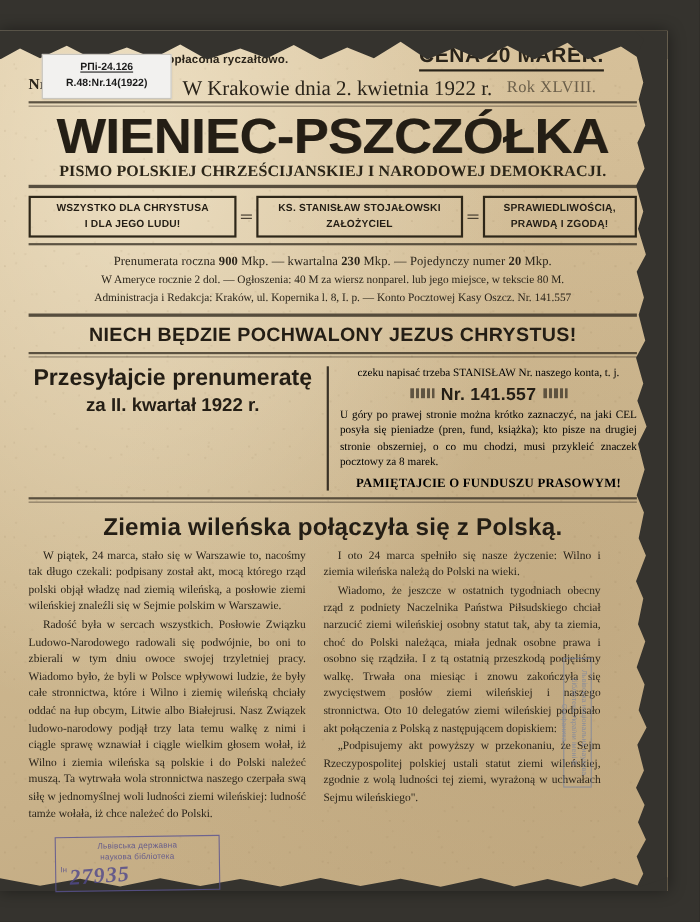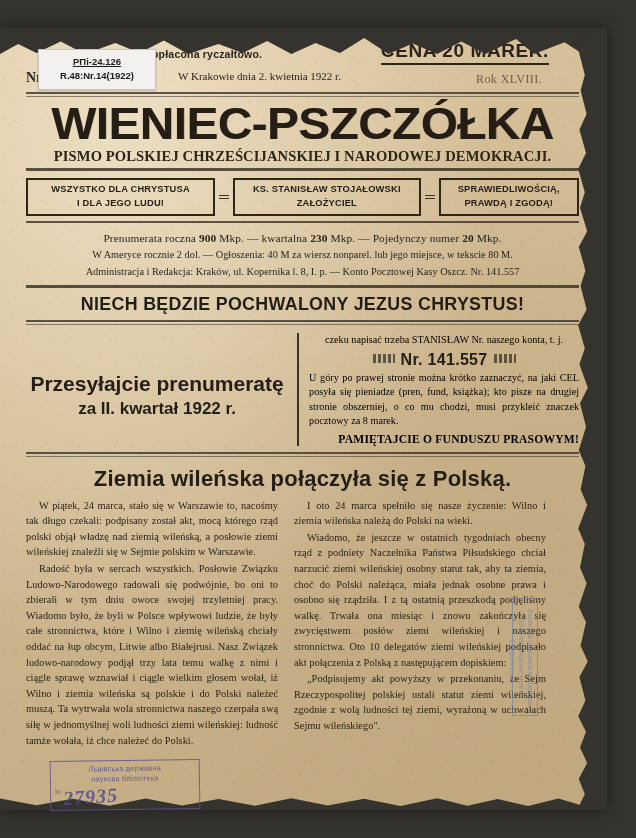--- a/index.html
+++ b/index.html
@@ -70,22 +70,22 @@
 
   
   .toprow{position:relative;height:20px;}
   #postage{position:absolute;left:126px;top:2px;font-size:10.5px;font-weight:700;
     font-family:"Liberation Sans",sans-serif;letter-spacing:.2px;}
   #price{position:absolute;right:30px;top:-6px;font-family:"Liberation Sans",sans-serif;
     font-weight:800;font-size:19px;letter-spacing:.6px;border-bottom:2px solid #2a241a;
     padding-bottom:1px;}
   .idrow{position:relative;height:22px;margin-top:4px;}
   #issue-no{position:absolute;left:0;top:0;font-size:14px;font-weight:700;}
-  #place-date{position:absolute;left:152px;top:0;font-size:11px;}
-  #volume{position:absolute;right:37px;top:2px;font-size:12px;opacity:.62;letter-spacing:.4px;text-align:center;}
+  #place-date{position:absolute;left:140px;top:0;font-size:19px;}
+  #volume{position:absolute;right:37px;top:2px;font-size:15px;opacity:.62;letter-spacing:.4px;text-align:center;}
 
   .rule{border:0;border-top:2px solid #3a3226;margin:0;opacity:.8;}
   .rule-thin{border:0;border-top:1px solid #3a3226;margin:2px 0 0;opacity:.55;}
   .rule-dbl{border:0;border-top:3px solid #332c20;margin:3px 0 0;opacity:.8;}
 
   
   #masthead{text-align:center;margin-top:5px;}
   #masthead-title{
     font-family:"Liberation Sans",sans-serif;font-weight:800;font-size:45px;
     letter-spacing:-.5px;line-height:.98;color:#241e15;
@@ -115,36 +115,36 @@
   #subs .big{font-weight:700;}
   #subs .l1{font-size:11.4px;letter-spacing:.1px;}
 
   
   #blessing{text-align:center;font-family:"Liberation Sans",sans-serif;
     font-weight:800;font-size:17.5px;letter-spacing:.3px;margin:6px 0 0;
     color:#241e15;transform:scaleX(1.02);}
 
   
   #notice{display:flex;margin-top:8px;}
-  #notice-left{width:268px;padding-right:9px;margin-top:40px;}
+  #notice-left{width:268px;padding-right:9px;}
   #notice-right{width:276px;padding-left:10px;border-left:2px solid #3a3226;}
   #notice-h1{font-family:"Liberation Sans",sans-serif;font-weight:800;
     font-size:21px;text-align:center;line-height:1.06;color:#241e15;}
   #notice-h2{font-family:"Liberation Sans",sans-serif;font-weight:800;
     font-size:17px;text-align:center;margin-top:4px;color:#241e15;}
   #notice-body{font-size:10.7px;line-height:1.48;text-align:justify;
     margin-top:5px;font-weight:700;color:#2a241a;}
   .nr-small{font-size:10.2px;text-align:center;line-height:1.45;}
   #acct-line{text-align:center;margin:3px 0 2px;font-family:"Liberation Sans",sans-serif;
     font-weight:800;font-size:16px;letter-spacing:.3px;color:#241e15;}
   #acct-line .hand{display:inline-block;width:22px;height:9px;margin:0 6px;
     background:repeating-linear-gradient(90deg,#3a3226 0 3px,transparent 3px 5px);
     vertical-align:2px;opacity:.75;}
   #notice-note{font-size:10.2px;line-height:1.42;text-align:justify;margin-top:2px;}
-  #remember{text-align:right;font-weight:700;font-size:11.6px;margin-top:4px;
+  #remember{text-align:center;font-weight:700;font-size:11.6px;margin-top:4px;
     letter-spacing:.2px;}
 
   
   #art-title{text-align:center;font-family:"Liberation Sans",sans-serif;
     font-weight:800;font-size:22px;margin:9px 0 6px;letter-spacing:.2px;color:#241e15;}
   #article{display:flex;gap:16px;}
   .col{width:252px;font-size:10.4px;line-height:1.5;text-align:justify;color:#2a241a;}
   .col p{margin:0 0 1px;text-indent:13px;}
   .quote{text-indent:13px;margin-top:7px;}
 

